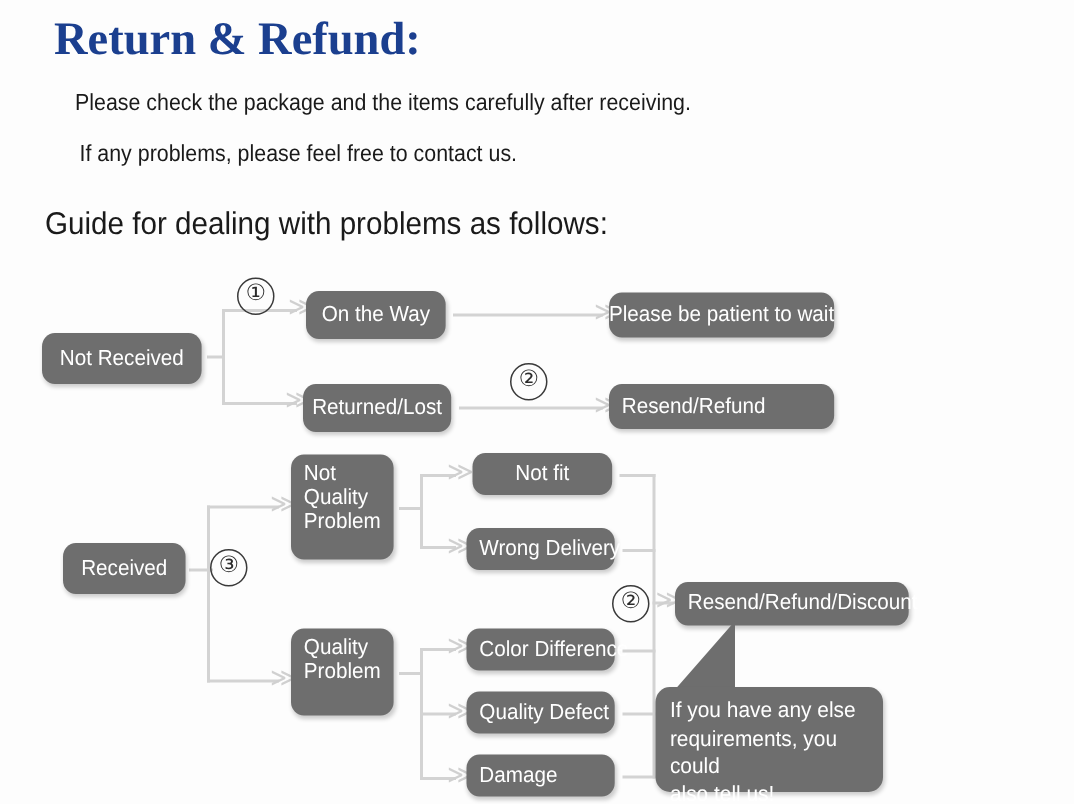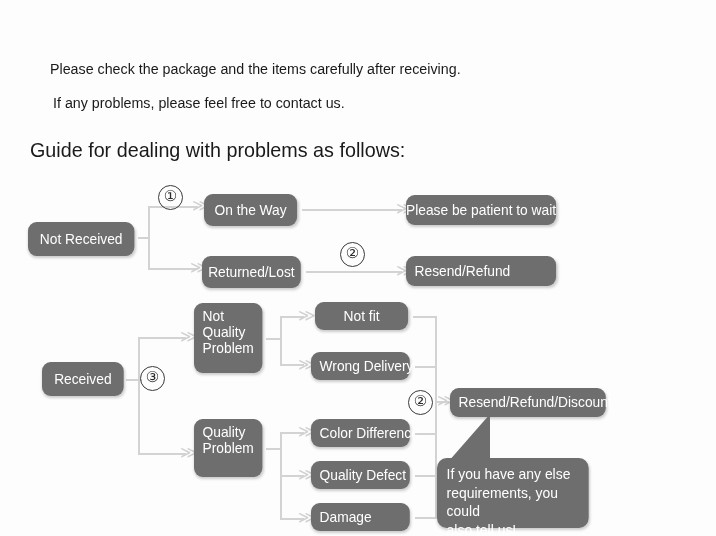--- a/index.html
+++ b/index.html
@@ -132,20 +132,21 @@
     position: absolute;
     width: 0; height: 0;
     border-style: solid;
   }
 </style>
 </head>
 <body>
 
 <div id="page">
 
+  <div class="title">Return &amp; Refund:</div>
   <div class="lead lead-1">Please check the package and the items carefully after receiving.</div>
   <div class="lead lead-2">If any problems, please feel free to contact us.</div>
   <div class="guide">Guide for dealing with problems as follows:</div>
 
   <div class="ln h" style="left:138px; top:237px; width:12px;"></div>
   <div class="ln v" style="left:148px; top:206px; height:64px;"></div>
   <div class="ln h" style="left:148px; top:206px; width:50px;"></div>
   <div class="ln h" style="left:148px; top:268px; width:50px;"></div>
 
   <div class="arrow" style="left:192px; top:198px;">≫</div>

